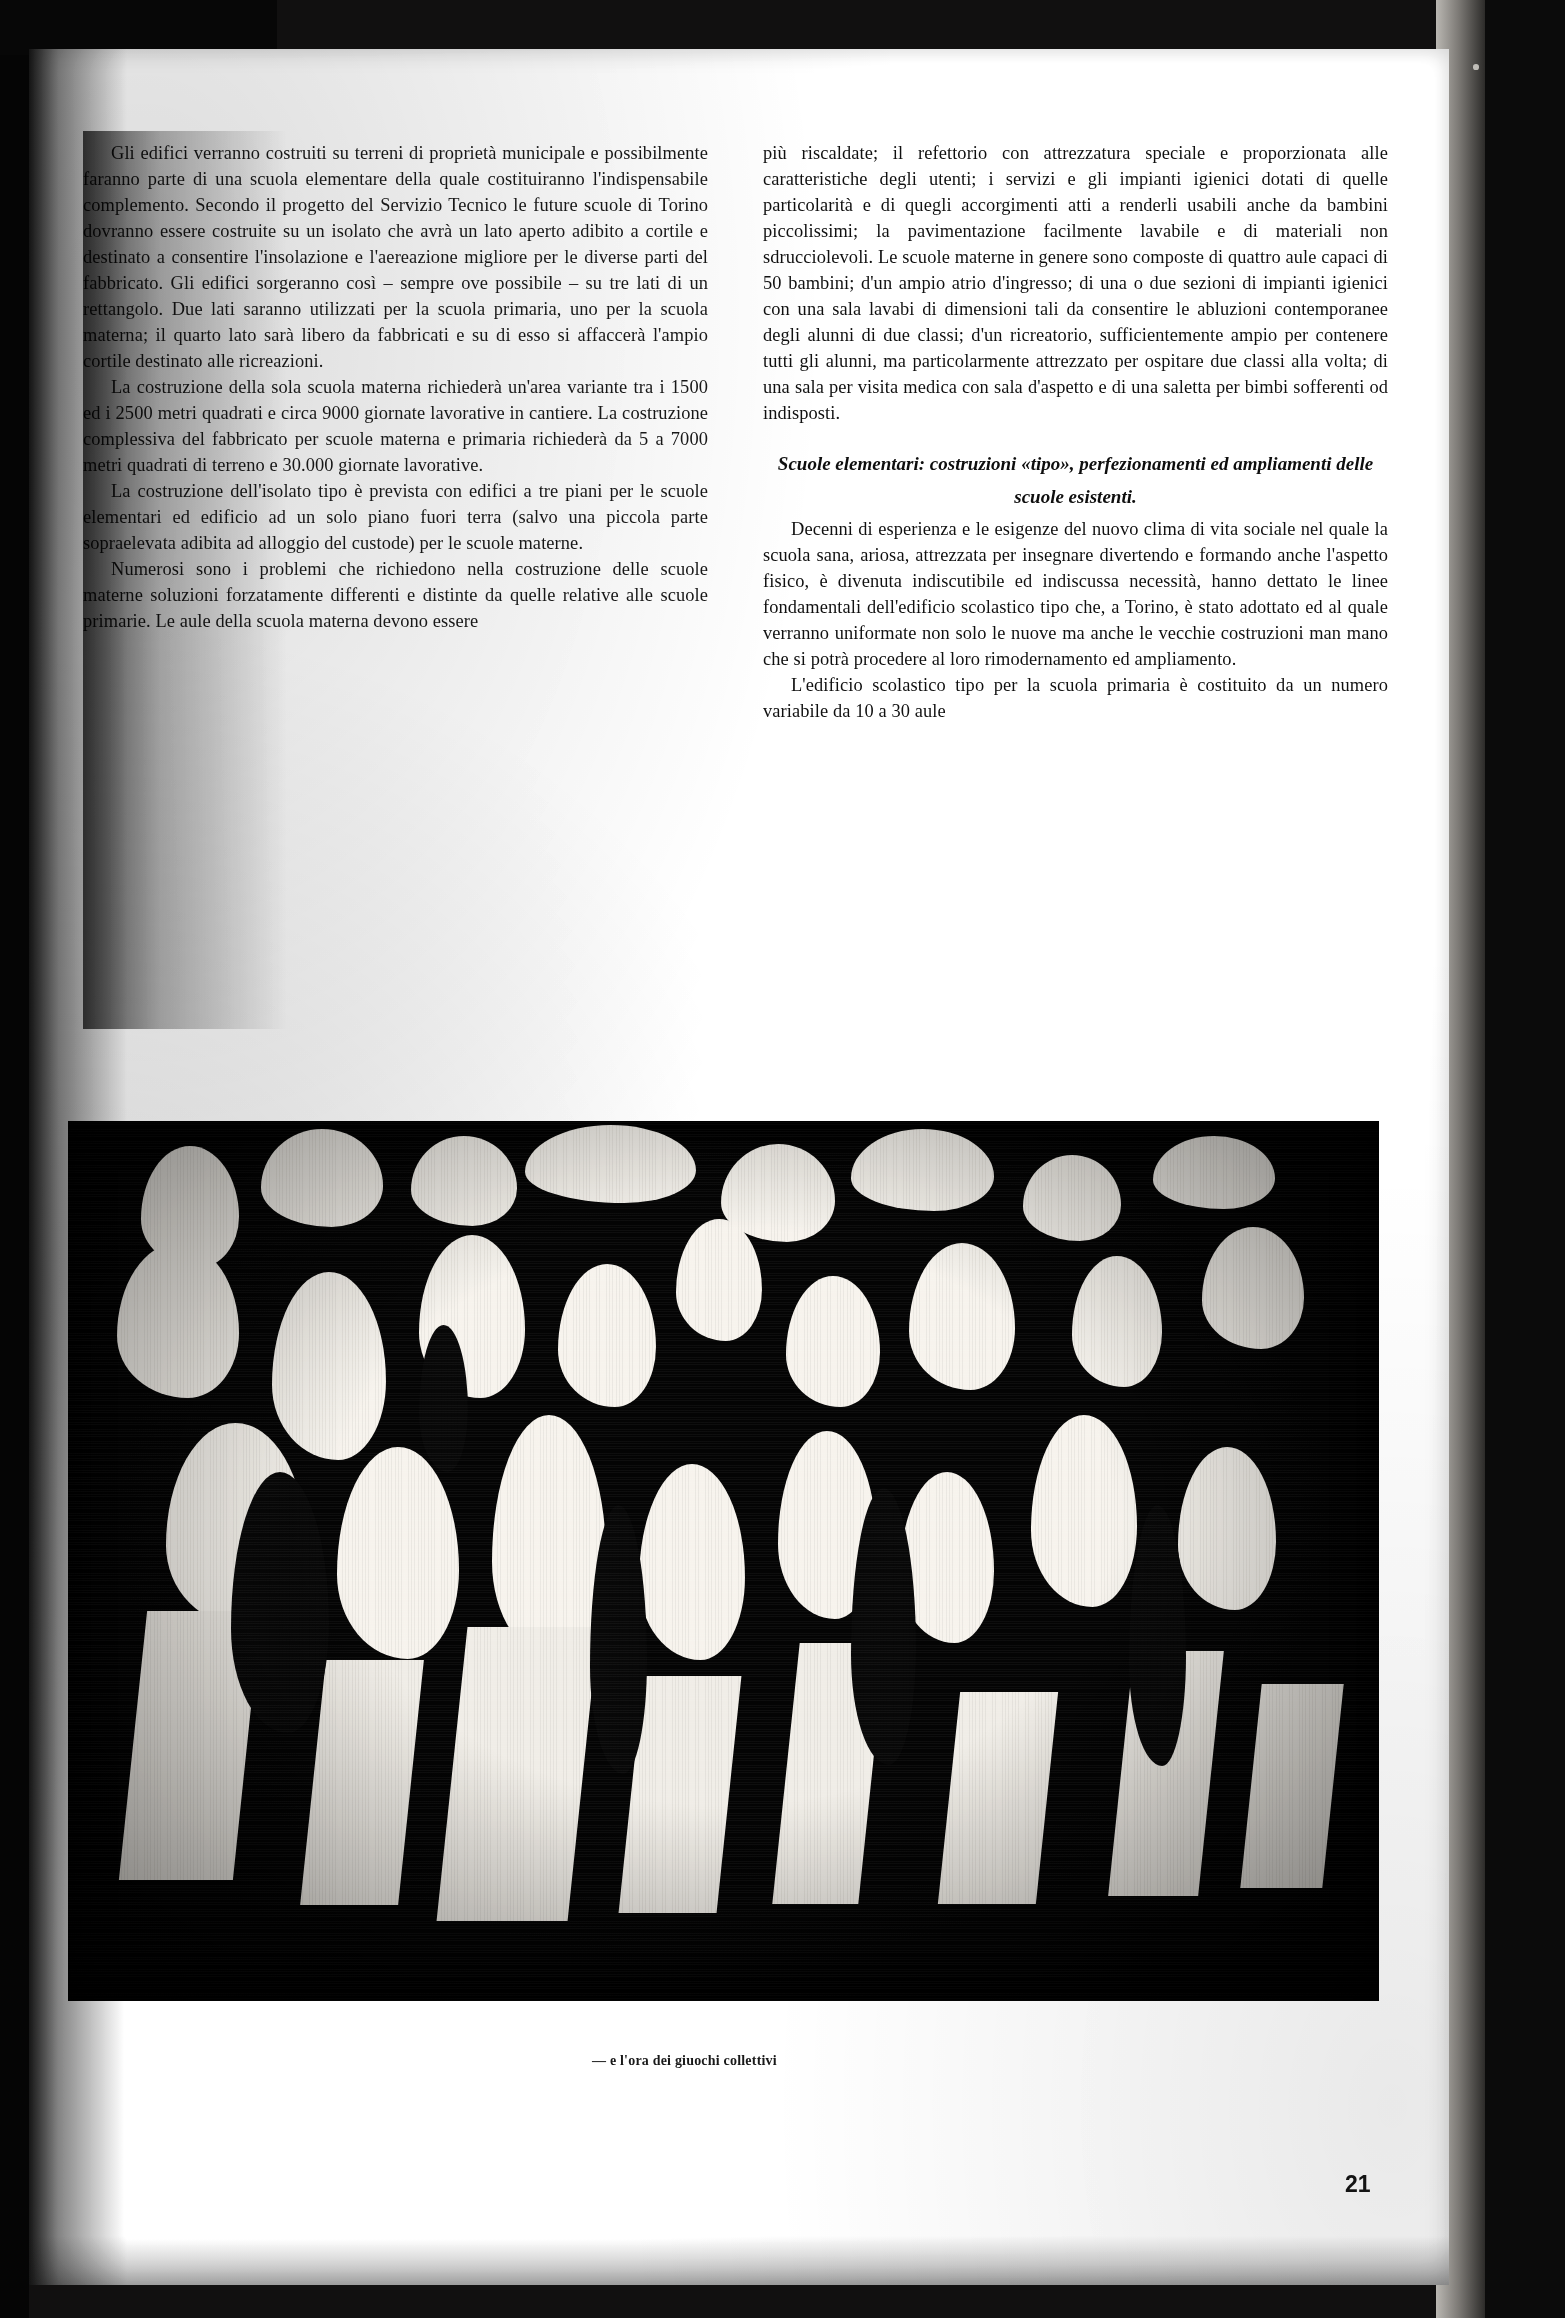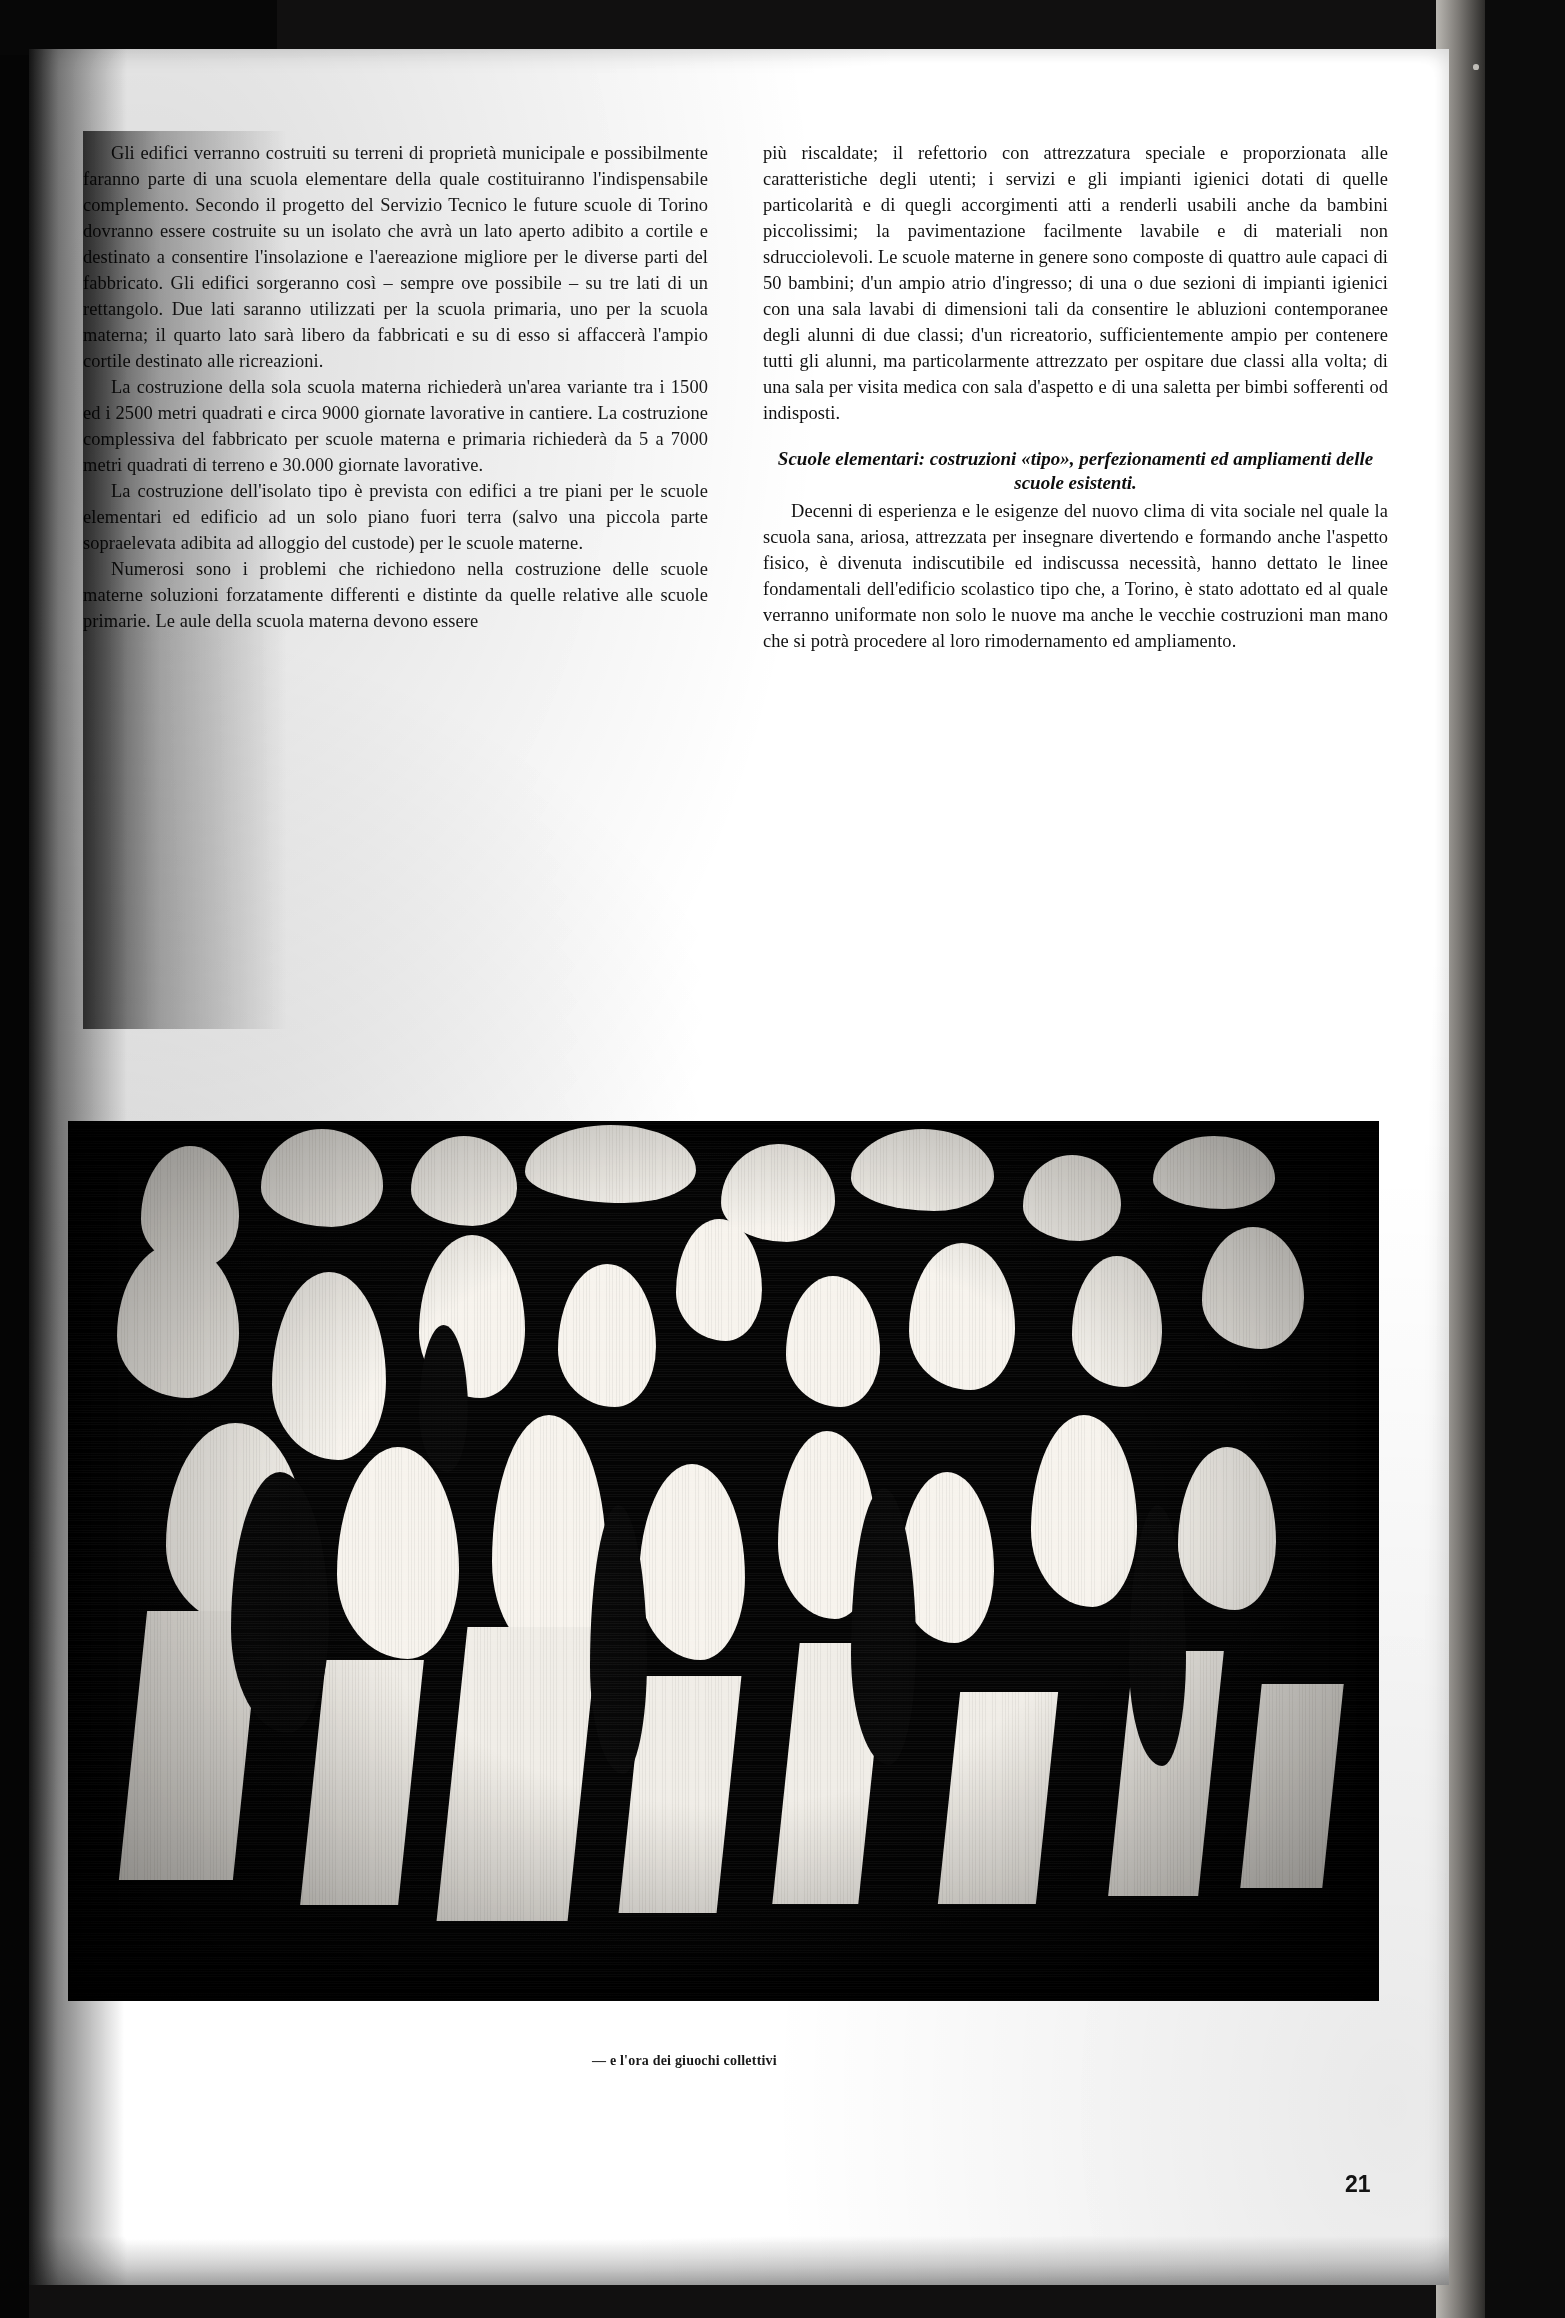--- a/index.html
+++ b/index.html
@@ -107,21 +107,21 @@
     text-indent: 28px;
     color: #141414;
     letter-spacing: 0.1px;
     font-family: "Liberation Serif", serif;
     -webkit-font-smoothing: none;
   }
   p.body.noindent { text-indent: 0; }
   .subhead {
     margin: 21px 0 3.3px 0;
     font-size: 19px;
-    line-height: 24px;
+    line-height: 33px;
     font-style: italic;
     font-weight: bold;
     text-align: center;
     color: #121212;
     font-family: "Liberation Serif", serif;
   }
 
   
   .col-left p.body { color: #1b1b1b; }
   .fade-mask {
@@ -218,20 +218,21 @@
         <p class="body">Gli edifici verranno costruiti su terreni di proprietà municipale e possibilmente faranno parte di una scuola elementare della quale costituiranno l'indispensabile complemento. Secondo il progetto del Servizio Tecnico le future scuole di Torino dovranno essere costruite su un isolato che avrà un lato aperto adibito a cortile e destinato a consentire l'insolazione e l'aereazione migliore per le diverse parti del fabbricato. Gli edifici sorgeranno così – sempre ove possibile – su tre lati di un rettangolo. Due lati saranno utilizzati per la scuola primaria, uno per la scuola materna; il quarto lato sarà libero da fabbricati e su di esso si affaccerà l'ampio cortile destinato alle ricreazioni.</p>
         <p class="body">La costruzione della sola scuola materna richiederà un'area variante tra i 1500 ed i 2500 metri quadrati e circa 9000 giornate lavorative in cantiere. La costruzione complessiva del fabbricato per scuole materna e primaria richiederà da 5 a 7000 metri quadrati di terreno e 30.000 giornate lavorative.</p>
         <p class="body">La costruzione dell'isolato tipo è prevista con edifici a tre piani per le scuole elementari ed edificio ad un solo piano fuori terra (salvo una piccola parte sopraelevata adibita ad alloggio del custode) per le scuole materne.</p>
         <p class="body">Numerosi sono i problemi che richiedono nella costruzione delle scuole materne soluzioni forzatamente differenti e distinte da quelle relative alle scuole primarie. Le aule della scuola materna devono essere</p>
       </div>
 
       <div class="col col-right">
         <p class="body noindent">più riscaldate; il refettorio con attrezzatura speciale e proporzionata alle caratteristiche degli utenti; i servizi e gli impianti igienici dotati di quelle particolarità e di quegli accorgimenti atti a renderli usabili anche da bambini piccolissimi; la pavimentazione facilmente lavabile e di materiali non sdrucciolevoli. Le scuole materne in genere sono composte di quattro aule capaci di 50 bambini; d'un ampio atrio d'ingresso; di una o due sezioni di impianti igienici con una sala lavabi di dimensioni tali da consentire le abluzioni contemporanee degli alunni di due classi; d'un ricreatorio, sufficientemente ampio per contenere tutti gli alunni, ma particolarmente attrezzato per ospitare due classi alla volta; di una sala per visita medica con sala d'aspetto e di una saletta per bimbi sofferenti od indisposti.</p>
         <h2 class="subhead">Scuole elementari: costruzioni «tipo», perfezionamenti ed ampliamenti delle scuole esistenti.</h2>
         <p class="body">Decenni di esperienza e le esigenze del nuovo clima di vita sociale nel quale la scuola sana, ariosa, attrezzata per insegnare divertendo e formando anche l'aspetto fisico, è divenuta indiscutibile ed indiscussa necessità, hanno dettato le linee fondamentali dell'edificio scolastico tipo che, a Torino, è stato adottato ed al quale verranno uniformate non solo le nuove ma anche le vecchie costruzioni man mano che si potrà procedere al loro rimodernamento ed ampliamento.</p>
+        <p class="body">L'edificio scolastico tipo per la scuola primaria è costituito da un numero variabile da 10 a 30 aule</p>
       </div>
 
     </div>
 
     <div class="fade-mask"></div>
 
     <div class="photo-wrap">
       <div class="photo">
 
         <div class="blob" style="left:73px;  top:24.5px;  width:98px; height:122px;"></div>

